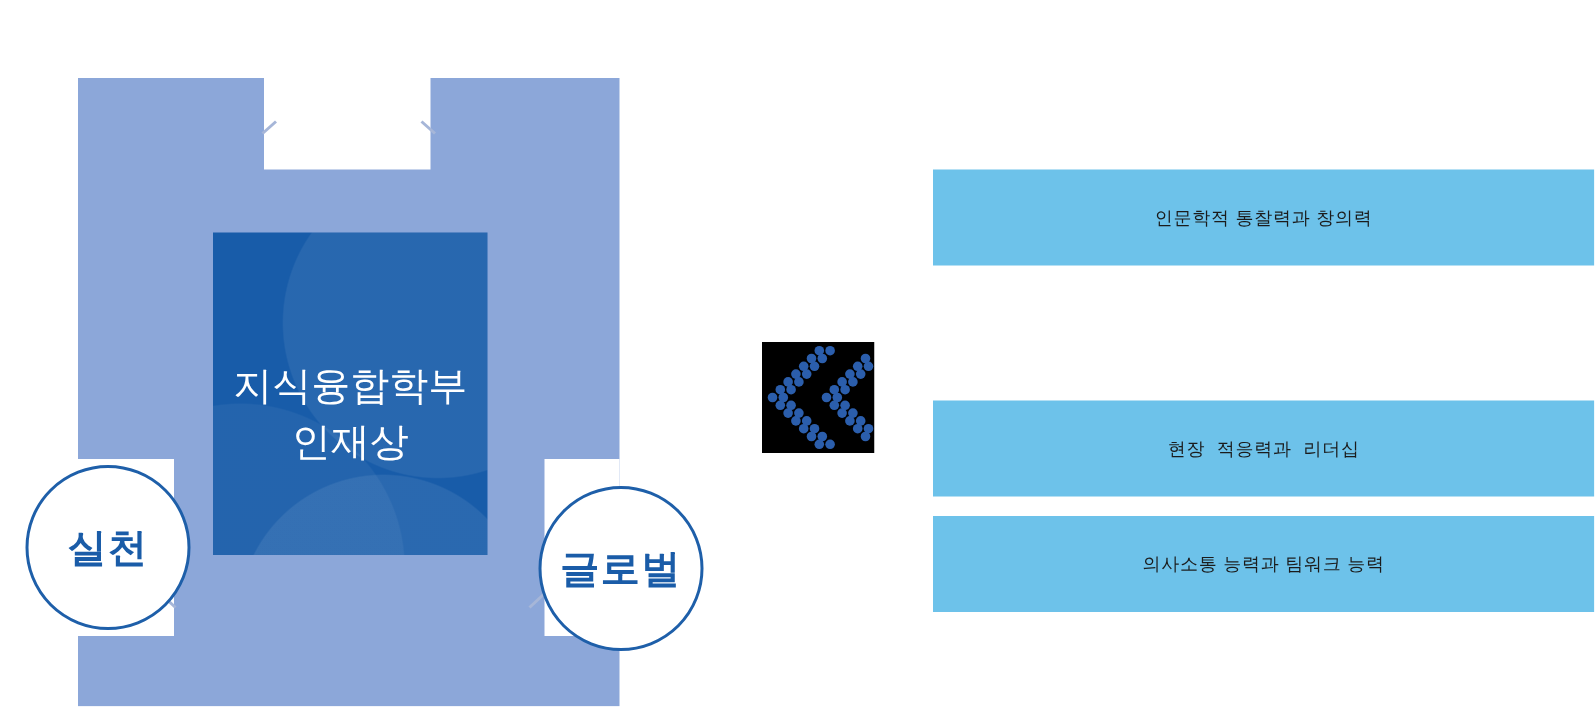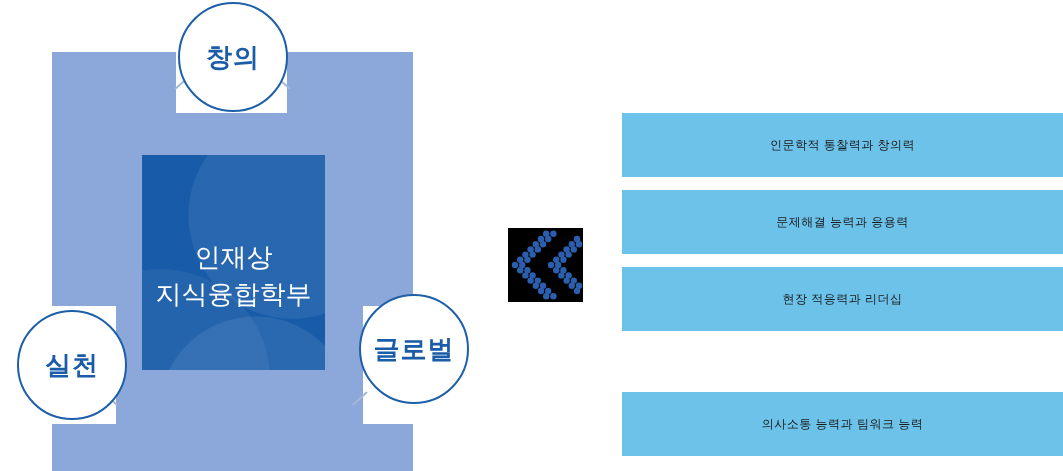--- a/index.html
+++ b/index.html
@@ -62,21 +62,21 @@
     box-sizing: border-box;
     background: #ffffff;
     border: 2.5px solid #1E5FA9;
     border-radius: 50%;
     display: flex;
     align-items: center;
     justify-content: center;
   }
   .circle-top   { left: 178px; top: 2px; }
   .circle-left  { left: 17px;   top: 310px; }
-  .circle-right { left: 359px; top: 294px; align-items: center; }
+  .circle-right { left: 359px; top: 324px; align-items: center; }
   .circle span {
     color: #1A5CA8;
     font-size: 26px;
     font-weight: bold;
     letter-spacing: 1px;
     white-space: nowrap;
   }
   
   .chevron-icon {
     position: absolute;
@@ -88,22 +88,22 @@
     position: absolute;
     left: 622px;
     width: 441px; height: 64px;
     background: #6DC2EA;
     display: flex;
     align-items: center;
     justify-content: center;
   }
   .bar-1 { top: 113px; }
   .bar-2 { top: 190px; }
-  .bar-3 { top: 267px; }
-  .bar-4 { top: 344px; margin-top: 48px; }
+  .bar-3 { top: 267px; font-family: Liberation Mono, monospace; }
+  .bar-4 { top: 344px; }
   .bar span {
     color: #1B1B1B;
     font-size: 12px;
     letter-spacing: 0.5px;
     white-space: nowrap;
   }
 </style>
 </head>
 <body>
 
@@ -116,27 +116,24 @@
   <div class="notch notch-right"></div>
 
   <svg class="connectors" viewBox="0 0 471 471">
     <line x1="184" y1="81" x2="175" y2="89" stroke="#A6B6D8" stroke-width="2"></line>
     <line x1="281" y1="81" x2="290" y2="89" stroke="#A6B6D8" stroke-width="2"></line>
     <line x1="103" y1="392" x2="117" y2="405" stroke="#A6B6D8" stroke-width="2"></line>
     <line x1="367" y1="392" x2="353" y2="405" stroke="#A6B6D8" stroke-width="2"></line>
   </svg>
 
   <div class="center-square">
+    <div>지식융합학부</div>
     <div>인재상</div>
-    <div>지식융합학부</div>
   </div>
 
-  <div class="circle circle-top">
-    <span>창의</span>
-  </div>
   <div class="circle circle-left">
     <span>실천</span>
   </div>
   <div class="circle circle-right">
     <span>글로벌</span>
   </div>
 
   <svg id="chevron-icon" class="chevron-icon" viewBox="0 0 75 74">
     <rect id="chevron-icon-bg" x="0" y="0" width="75" height="74" fill="#000000"></rect>
   <circle cx="7" cy="37" r="3.2" fill="#2B5EAC"></circle>
@@ -183,23 +180,20 @@
       <circle cx="71" cy="16.2" r="3.2" fill="#2B5EAC"></circle>
       <circle cx="63.8" cy="57.8" r="3.2" fill="#2B5EAC"></circle>
       <circle cx="71" cy="57.8" r="3.2" fill="#2B5EAC"></circle>
       <circle cx="69" cy="11" r="3.2" fill="#2B5EAC"></circle>
       <circle cx="69" cy="63" r="3.2" fill="#2B5EAC"></circle>
     </svg>
 
   <div class="bar bar-1">
     <span>인문학적 통찰력과 창의력</span>
   </div>
-  <div class="bar bar-2">
-    <span>문제해결 능력과 응용력</span>
-  </div>
   <div class="bar bar-3">
     <span>현장 적응력과 리더십</span>
   </div>
   <div class="bar bar-4">
     <span>의사소통 능력과 팀워크 능력</span>
   </div>
 
 </div>
 
 </body></html>

